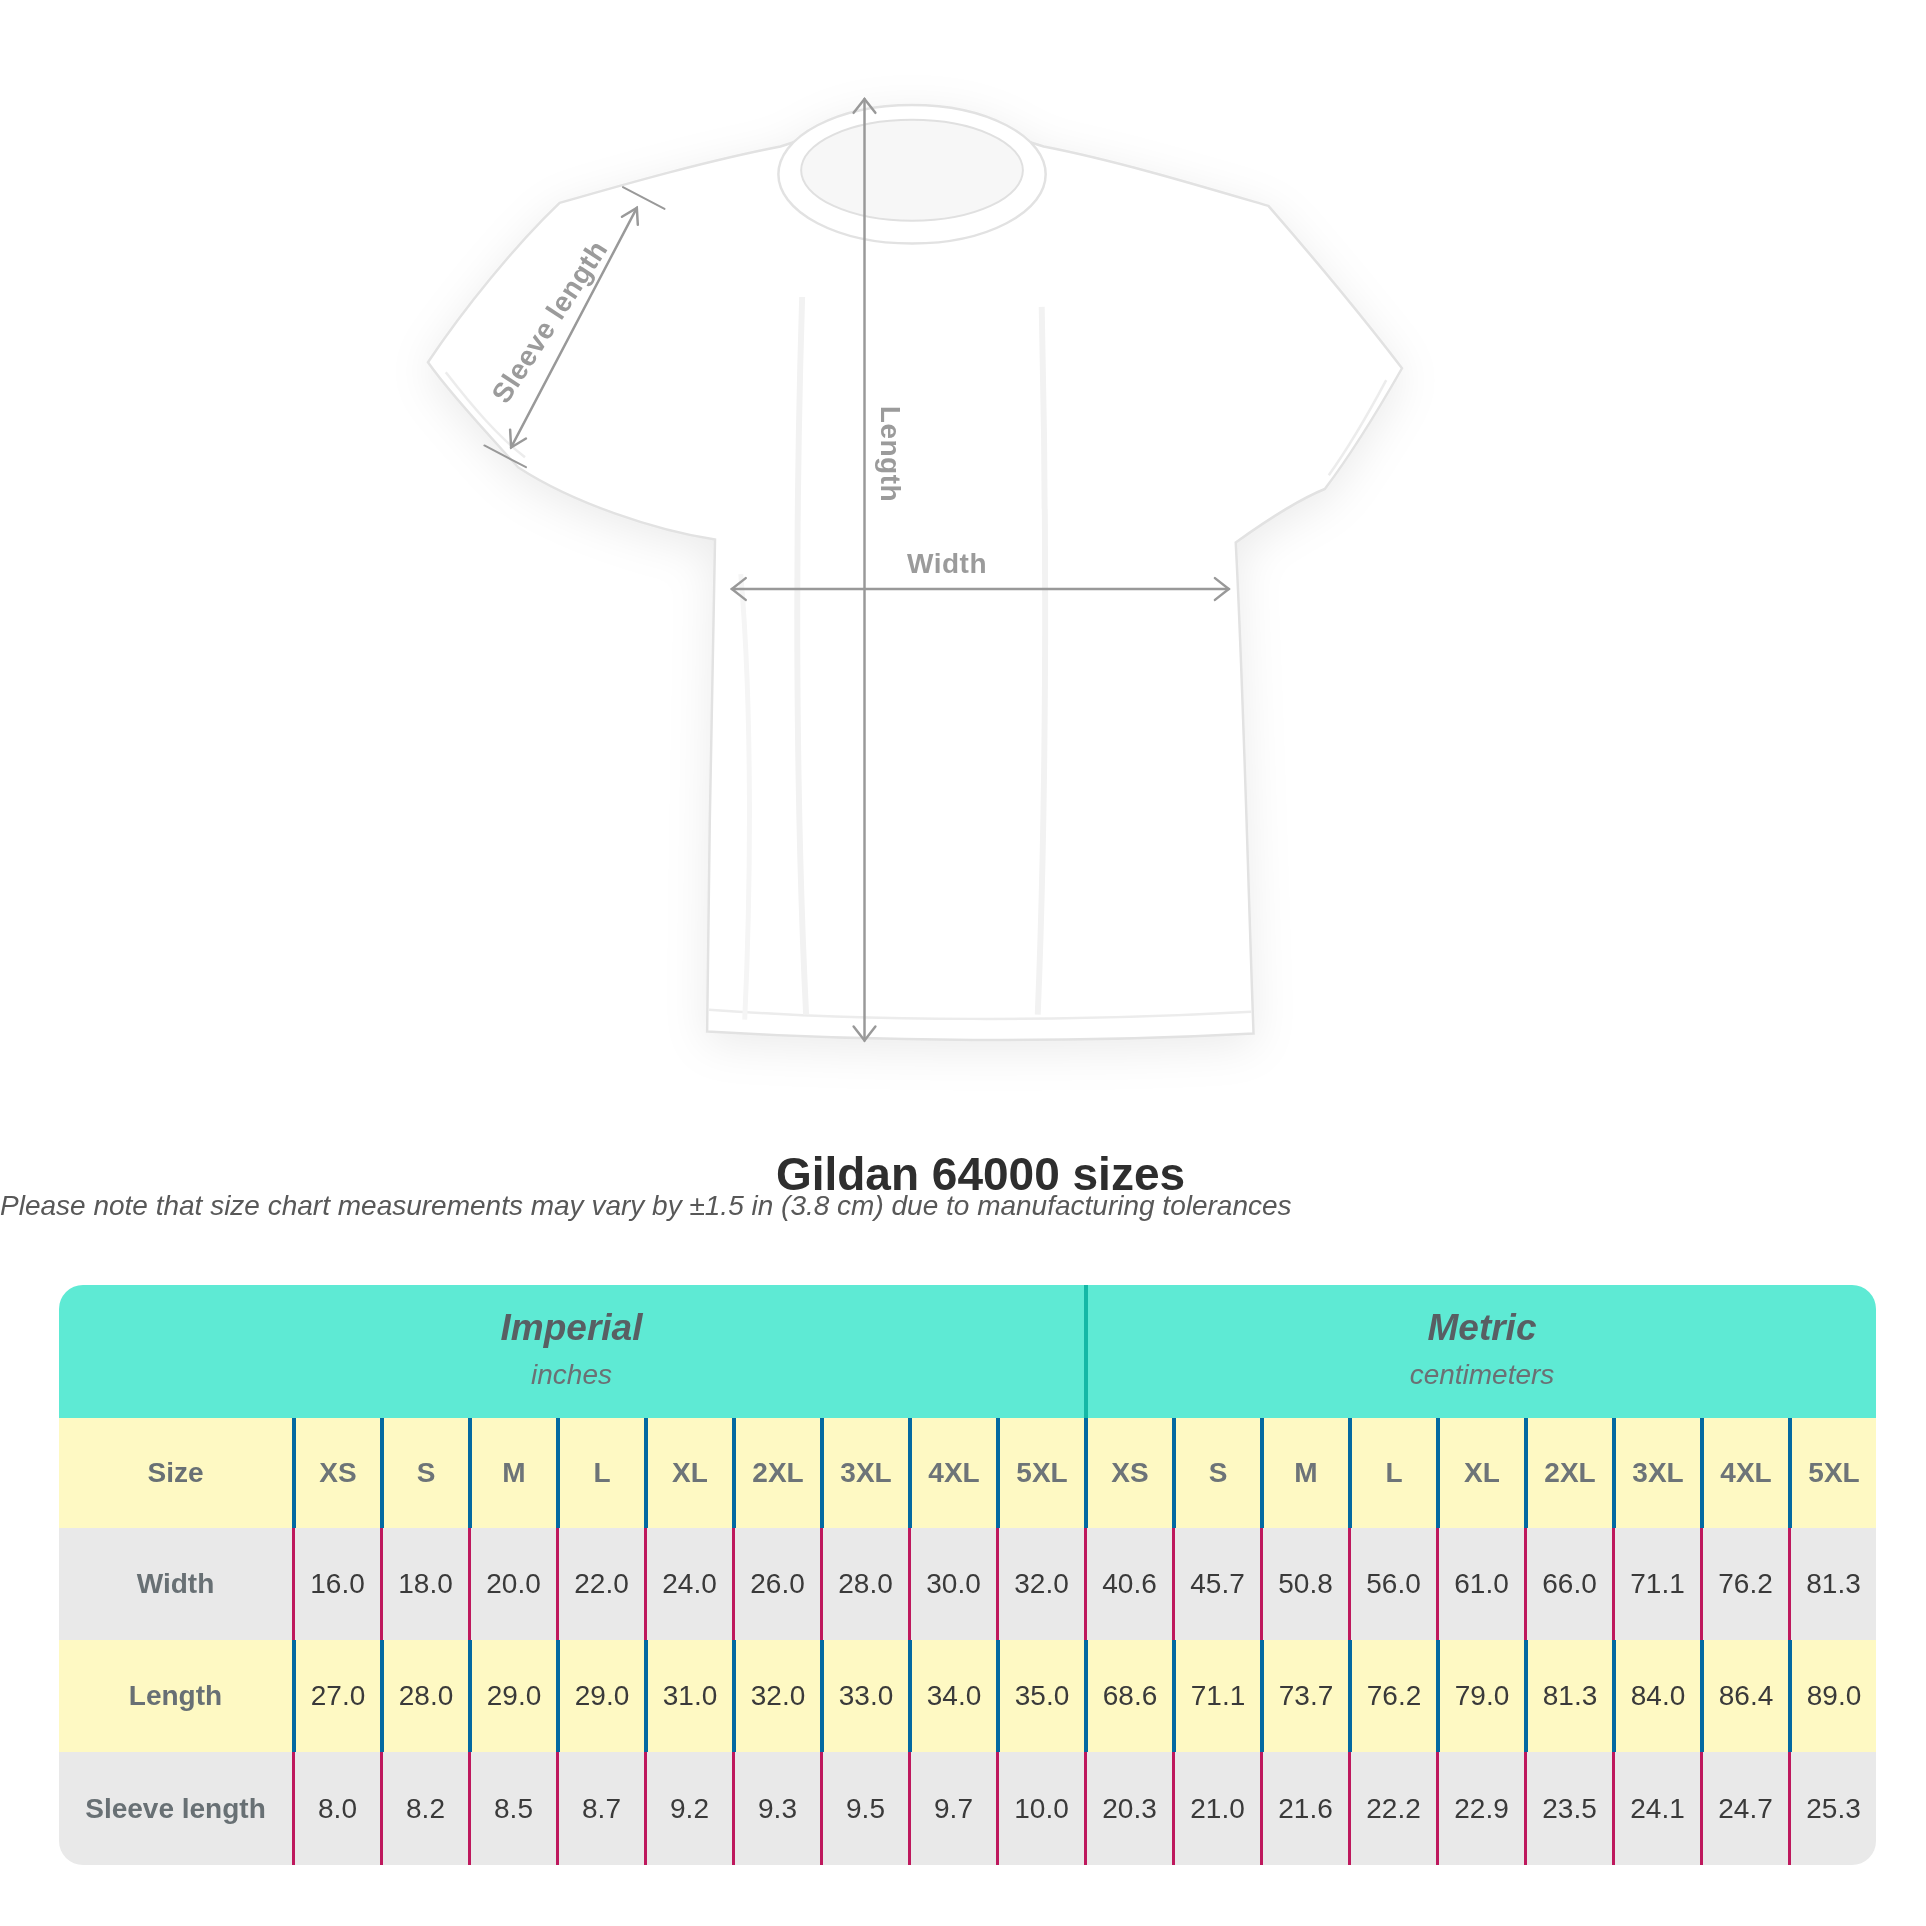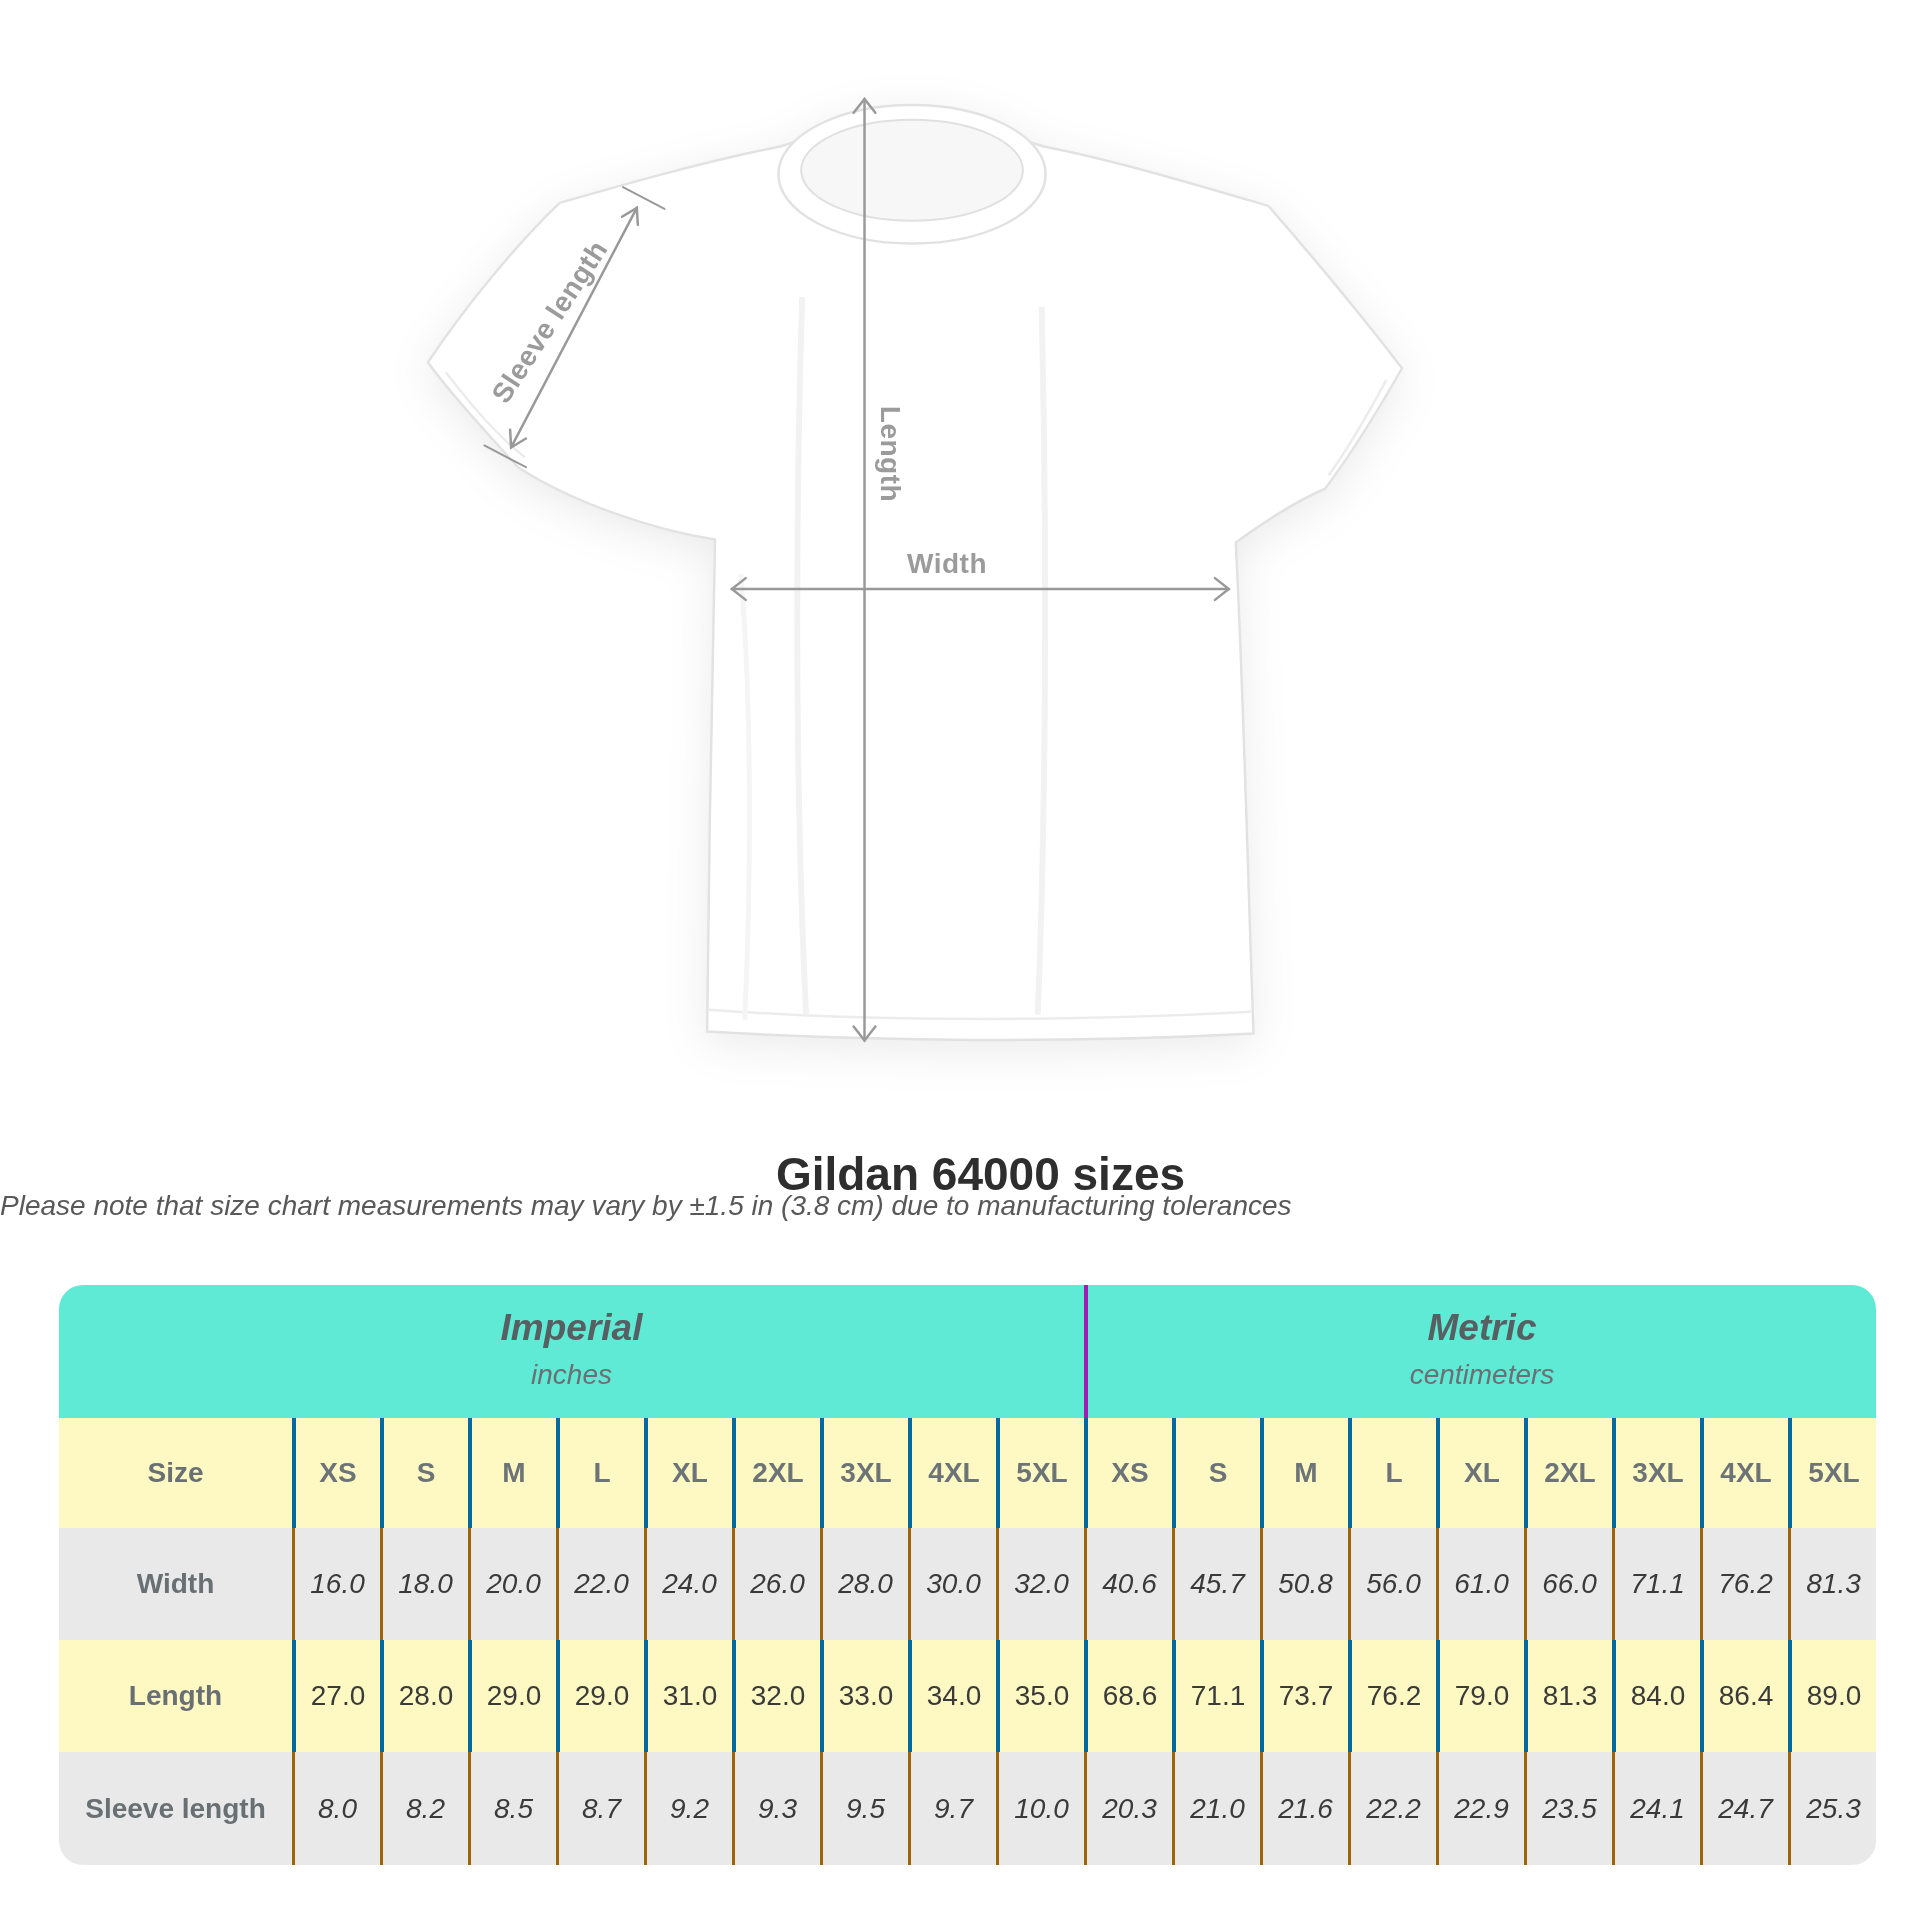--- a/index.html
+++ b/index.html
@@ -30,23 +30,23 @@
   .size-table {
     position:absolute; left:59px; top:1285px;
     display:grid;
     grid-template-columns:233px repeat(18, 88px);
     grid-template-rows:133px 110px 112px 112px 113px;
   }
   .cell { display:flex; align-items:center; justify-content:center; }
   .g { background:#e9e9e9; }
   .w { background:#fef9c3; }
   .w.sep { border-left:4px solid #0369a1; }
-  .g.sep { border-left:3px solid #a16207;font-style:italic; }
+  .g.sep { border-left:3px solid #be185d; }
   .hdr { background:#5eead4; flex-direction:column; padding-bottom:6px; }
-  .hdr.sep-hdr { border-left:4px solid #a21caf; }
+  .hdr.sep-hdr { border-left:4px solid #14b8a6; }
   .corner-tl { border-top-left-radius:24px; }
   .corner-tr { border-top-right-radius:24px; }
   .corner-bl { border-bottom-left-radius:24px; }
   .corner-br { border-bottom-right-radius:24px; }
   .unit-label { font-size:37px; font-weight:bold; font-style:italic; color:#585f63; }
   .unit-sub   { font-size:28px; font-style:italic; color:#6b7074; margin-top:10px; }
   .lbl  { font-size:28px; font-weight:bold; color:#687074; }
   .szh  { font-size:28px; font-weight:bold; color:#6d7478; }
   .val  { font-size:28px; color:#3a3a3a; }
 </style>

